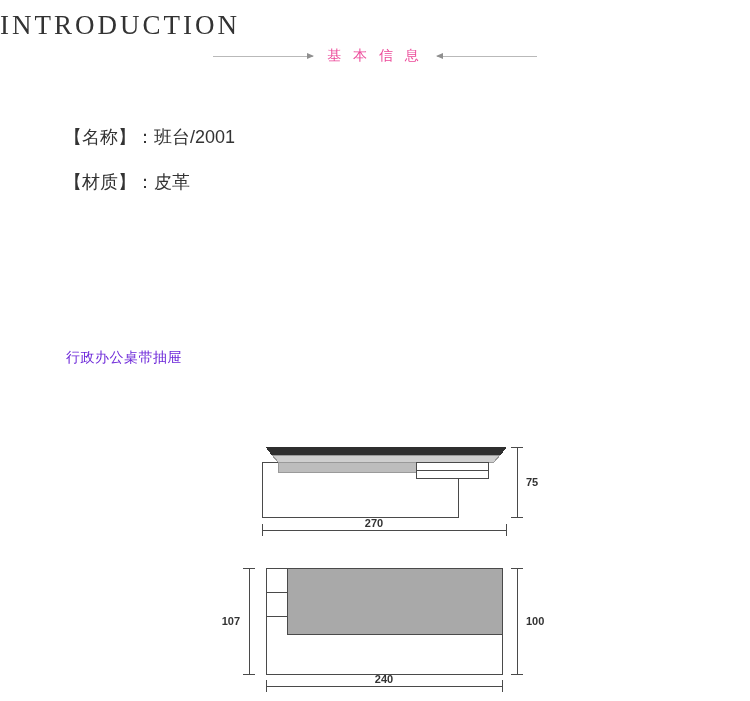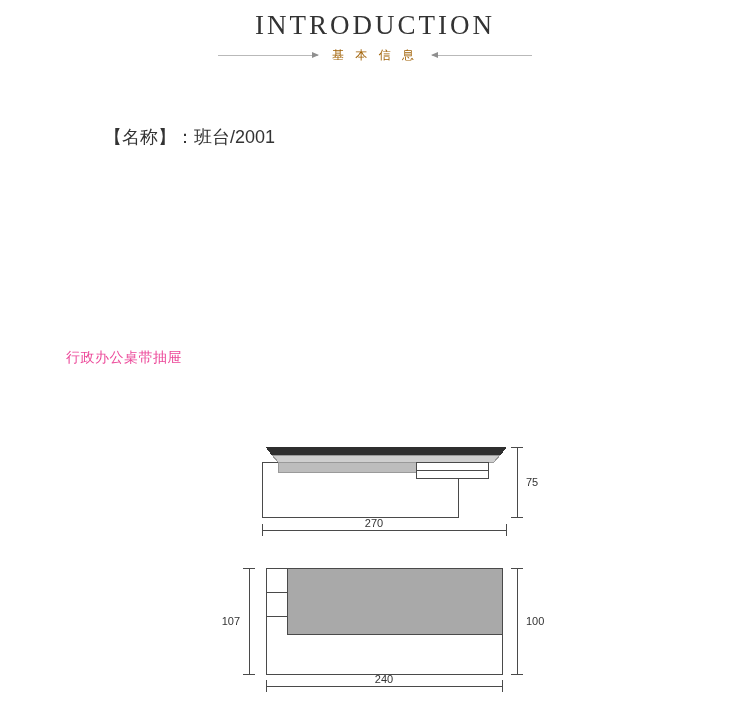--- a/index.html
+++ b/index.html
@@ -13,21 +13,20 @@
     position: relative;
     font-family: "Liberation Sans", sans-serif;
     color: #333333;
     overflow: hidden;
   }
 
   
   .header {
     width: 750px;
     padding-top: 8px;
-    text-align: center;
   }
   .header-title {
     font-family: "Liberation Serif", serif;
     font-size: 27px;
     letter-spacing: 3px;
     color: #333333;
     line-height: 34px;
   }
   .header-sub-row {
     display: flex;
@@ -53,78 +52,81 @@
   .sub-line.right::before {
     content: "";
     position: absolute;
     left: -1px;
     top: -3px;
     border-right: 7px solid #8f8f8f;
     border-top: 3.5px solid transparent;
     border-bottom: 3.5px solid transparent;
   }
   .header-sub {
-    font-size: 12px;
+    font-size: 14px;
     letter-spacing: 4px;
-    color: #a16207;
+    color: #ec4899;
     padding: 0 14px;
     white-space: nowrap;
   }
 
   
   .specs {
     position: absolute;
     left: 64px;
     top: 126px;
-    margin-left: 40px;
   }
   .spec-row {
     font-size: 18px;
     color: #333333;
     line-height: 22px;
     margin-bottom: 23px;
     white-space: nowrap;
   }
   .spec-label { }
   .spec-value { }
 
   .desc {
     position: absolute;
     left: 66px;
     top: 349px;
     font-size: 14px;
-    color: #ec4899;
+    color: #6d28d9;
     letter-spacing: 0.5px;
   }
 
   
   .drawings {
     position: absolute;
     left: 0;
     top: 420px;
     width: 750px;
     height: 275px;
+    font-weight: bold;
   }
   .drawings svg { display: block; }
 </style>
 </head>
 <body>
 
 <div class="header">
   <div class="header-title">INTRODUCTION</div>
   <div class="header-sub-row">
     <div class="sub-line left"></div>
     <div class="header-sub">基 本 信 息</div>
     <div class="sub-line right"></div>
   </div>
 </div>
 
 <div class="specs">
   <div class="spec-row">
     <span class="spec-label">【名称】：</span><span class="spec-value">班台/2001</span>
+  </div>
+  <div class="spec-row">
+    <span class="spec-label">【材质】：</span><span class="spec-value">皮革</span>
   </div>
 </div>
 
 <div class="desc">行政办公桌带抽屉</div>
 
 <div class="drawings">
   <svg width="750" height="275" viewBox="0 0 750 275" xmlns="http://www.w3.org/2000/svg">
     <g fill="none" stroke="#4a4a4a" stroke-width="1" shape-rendering="crispEdges">
 
       <polygon points="266,27 506,27 500,35 272,35" fill="#2f2f2f" stroke="#2f2f2f"></polygon>

